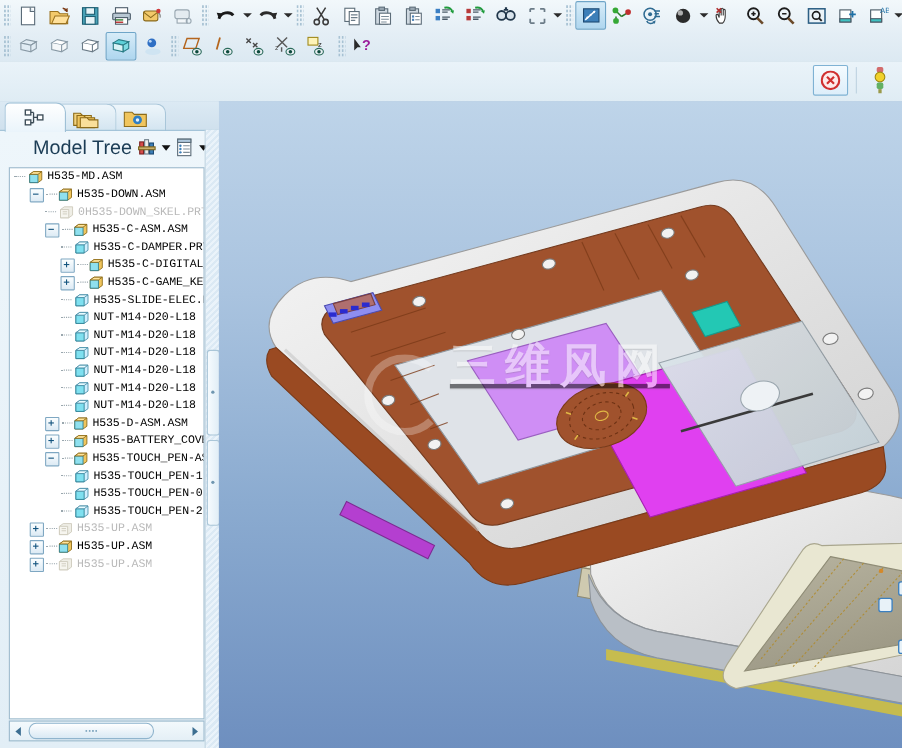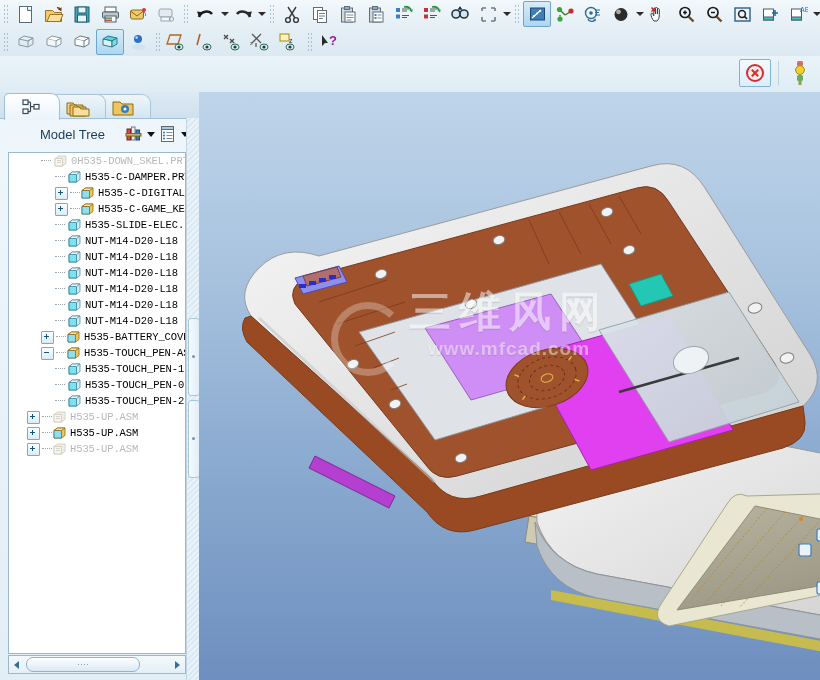--- a/index.html
+++ b/index.html
@@ -75,22 +75,22 @@
   .ptab.t2{left:50px}
   .ptab.t3{left:95px}
 
   
   .treepanel{
     position:absolute;left:0;top:118px;width:199px;height:562px;
     background:linear-gradient(#eef6fb,#e2eef6);
     border-top:1px solid #9fc0d6;
   }
   .tree-header{
-    height:30px;display:flex;align-items:center;padding-left:40px;
-    color:#1b3c55;font-size:13px;
+    height:30px;display:flex;align-items:center;padding-left:30px;
+    color:#1b3c55;font-size:18px;
   }
   .tree-header .tools{margin-left:auto;display:flex;align-items:center;padding-right:8px}
   .hicon{width:22px;height:22px;display:flex;align-items:center;justify-content:center}
   .hcaret{width:12px;height:20px;display:flex;align-items:center;justify-content:center}
   .hcaret::after{content:"";border-left:4px solid transparent;border-right:4px solid transparent;border-top:5px solid #111;display:block}
 
   .tree-box{
     position:absolute;left:8px;top:33px;width:176px;height:500px;
     background:#ffffff;border:1px solid #9bb9cc;overflow:hidden;
   }
@@ -145,22 +145,22 @@
   }
   .sphandle i{position:absolute;left:3px;top:36px;width:3px;height:3px;background:#6f96b0;border-radius:50%}
 
   
   .viewport{
     position:absolute;left:199px;top:92px;width:621px;height:588px;
     background:linear-gradient(#bed4e9 0%,#a9c3df 30%,#8babd0 62%,#6e8fbf 100%);
     overflow:hidden;
   }
   .wm{
-    position:absolute;left:110px;top:192px;width:400px;height:90px;
-    pointer-events:none;opacity:.5;
+    position:absolute;left:110px;top:212px;width:400px;height:90px;
+    pointer-events:none;opacity:.5;text-decoration:underline;
   }
   .wm .cn{
     font-family:"DejaVu Sans",sans-serif;font-size:42px;color:#ffffff;
     letter-spacing:8px;text-align:center;font-weight:bold;
     text-shadow:0 1px 1px rgba(90,90,90,.45);
   }
   .wm .url{
     font-family:"Liberation Sans",sans-serif;font-size:19px;color:#f2f2f2;
     text-align:center;letter-spacing:1px;margin-top:-2px;font-weight:bold;
     text-shadow:0 1px 1px rgba(90,90,90,.45);
@@ -539,62 +539,95 @@
               <circle cx="5" cy="10.5" r="1.1" fill="#3d7fb8"></circle>
               <circle cx="5" cy="13.5" r="1.1" fill="#3d7fb8"></circle>
               <path d="M7.5 7.5h6M7.5 10.5h6M7.5 13.5h6" stroke="#7d8d99"></path>
             </svg>
         </span>
         <span class="hcaret"></span>
       </span>
     </div>
 
     <div class="tree-box" id="tree-box">
+        <div class="trow">
+          <span class="indent" style="width: 4px;"></span>
+          <span class="dashes"></span>
+          <span style="width: 2px; flex: 0 0 auto;"></span>
+          <span class="nicon"><svg width="13" height="13">
+              <path d="M1 3.5 L4.5 1 L12 1 L12 8.5 L8.5 11 L1 11 Z" fill="#f0c55d" stroke="#8d6b18" stroke-width=".8"></path>
+              <path d="M1 3.5 L8.5 3.5 L8.5 11 L1 11 Z" fill="#8fe0ee" stroke="#2e7f92" stroke-width=".8"></path>
+              <path d="M1 3.5 L4.5 1 L12 1 L8.5 3.5 Z" fill="#ffe49b" stroke="#8d6b18" stroke-width=".8"></path>
+            </svg></span>
+          <span>H535-MD.ASM</span>
+        </div>
+        <div class="trow">
+          <span class="indent" style="width: 18px;"></span>
+          <span class="pm"></span>
+          <span class="dashes"></span>
+          <span class="nicon"><svg width="13" height="13">
+              <path d="M1 3.5 L4.5 1 L12 1 L12 8.5 L8.5 11 L1 11 Z" fill="#f0c55d" stroke="#8d6b18" stroke-width=".8"></path>
+              <path d="M1 3.5 L8.5 3.5 L8.5 11 L1 11 Z" fill="#8fe0ee" stroke="#2e7f92" stroke-width=".8"></path>
+              <path d="M1 3.5 L4.5 1 L12 1 L8.5 3.5 Z" fill="#ffe49b" stroke="#8d6b18" stroke-width=".8"></path>
+            </svg></span>
+          <span>H535-DOWN.ASM</span>
+        </div>
         <div class="trow dim">
           <span class="indent" style="width: 32px;"></span>
           <span class="dashes"></span>
           <span style="width: 2px; flex: 0 0 auto;"></span>
           <span class="nicon"><svg width="13" height="13">
               <path d="M1 3.5 L4.5 1 L12 1 L12 8.5 L8.5 11 L1 11 Z" fill="#efeee6" stroke="#cdcabb" stroke-width=".8"></path>
               <path d="M1 3.5 L8.5 3.5 L8.5 11 L1 11 Z" fill="#f6f5ef" stroke="#cdcabb" stroke-width=".8"></path>
               <path d="M3 5.5 h4 M3 7.5 h4" fill="#none" stroke="#cdcabb" stroke-width=".8"></path>
             </svg></span>
           <span>0H535-DOWN_SKEL.PRT</span>
         </div>
         <div class="trow">
-          <span class="indent" style="width: 46px;"></span>
-          <span class="dashes"></span>
-          <span style="width: 2px; flex: 0 0 auto;"></span>
-          <span class="nicon"><svg width="13" height="13">
-              <path d="M1 3.5 L4.5 1 L12 1 L12 8.5 L8.5 11 L1 11 Z" fill="#cfefff" stroke="#4a8fa8" stroke-width=".8"></path>
-              <path d="M1 3.5 L8.5 3.5 L8.5 11 L1 11 Z" fill="#7fe0f0" stroke="#2e7f92" stroke-width=".8"></path>
-              <path d="M1 3.5 L4.5 1 L12 1 L8.5 3.5 Z" fill="#e8fbff" stroke="#4a8fa8" stroke-width=".8"></path>
-            </svg></span>
-          <span>H535-C-DAMPER.PRT</span>
-        </div>
-        <div class="trow">
-          <span class="indent" style="width: 46px;"></span>
-          <span class="pm plus"></span>
+          <span class="indent" style="width: 32px;"></span>
+          <span class="pm"></span>
           <span class="dashes"></span>
           <span class="nicon"><svg width="13" height="13">
               <path d="M1 3.5 L4.5 1 L12 1 L12 8.5 L8.5 11 L1 11 Z" fill="#f0c55d" stroke="#8d6b18" stroke-width=".8"></path>
               <path d="M1 3.5 L8.5 3.5 L8.5 11 L1 11 Z" fill="#8fe0ee" stroke="#2e7f92" stroke-width=".8"></path>
               <path d="M1 3.5 L4.5 1 L12 1 L8.5 3.5 Z" fill="#ffe49b" stroke="#8d6b18" stroke-width=".8"></path>
             </svg></span>
-          <span>H535-C-DIGITAL_ASM.ASM</span>
+          <span>H535-C-ASM.ASM</span>
+        </div>
+        <div class="trow">
+          <span class="indent" style="width: 46px;"></span>
+          <span class="dashes"></span>
+          <span style="width: 2px; flex: 0 0 auto;"></span>
+          <span class="nicon"><svg width="13" height="13">
+              <path d="M1 3.5 L4.5 1 L12 1 L12 8.5 L8.5 11 L1 11 Z" fill="#cfefff" stroke="#4a8fa8" stroke-width=".8"></path>
+              <path d="M1 3.5 L8.5 3.5 L8.5 11 L1 11 Z" fill="#7fe0f0" stroke="#2e7f92" stroke-width=".8"></path>
+              <path d="M1 3.5 L4.5 1 L12 1 L8.5 3.5 Z" fill="#e8fbff" stroke="#4a8fa8" stroke-width=".8"></path>
+            </svg></span>
+          <span>H535-C-DAMPER.PRT</span>
         </div>
         <div class="trow">
           <span class="indent" style="width: 46px;"></span>
           <span class="pm plus"></span>
           <span class="dashes"></span>
           <span class="nicon"><svg width="13" height="13">
               <path d="M1 3.5 L4.5 1 L12 1 L12 8.5 L8.5 11 L1 11 Z" fill="#f0c55d" stroke="#8d6b18" stroke-width=".8"></path>
               <path d="M1 3.5 L8.5 3.5 L8.5 11 L1 11 Z" fill="#8fe0ee" stroke="#2e7f92" stroke-width=".8"></path>
               <path d="M1 3.5 L4.5 1 L12 1 L8.5 3.5 Z" fill="#ffe49b" stroke="#8d6b18" stroke-width=".8"></path>
             </svg></span>
+          <span>H535-C-DIGITAL_ASM.ASM</span>
+        </div>
+        <div class="trow">
+          <span class="indent" style="width: 46px;"></span>
+          <span class="pm plus"></span>
+          <span class="dashes"></span>
+          <span class="nicon"><svg width="13" height="13">
+              <path d="M1 3.5 L4.5 1 L12 1 L12 8.5 L8.5 11 L1 11 Z" fill="#f0c55d" stroke="#8d6b18" stroke-width=".8"></path>
+              <path d="M1 3.5 L8.5 3.5 L8.5 11 L1 11 Z" fill="#8fe0ee" stroke="#2e7f92" stroke-width=".8"></path>
+              <path d="M1 3.5 L4.5 1 L12 1 L8.5 3.5 Z" fill="#ffe49b" stroke="#8d6b18" stroke-width=".8"></path>
+            </svg></span>
           <span>H535-C-GAME_KEY-ASM.ASM</span>
         </div>
         <div class="trow">
           <span class="indent" style="width: 46px;"></span>
           <span class="dashes"></span>
           <span style="width: 2px; flex: 0 0 auto;"></span>
           <span class="nicon"><svg width="13" height="13">
               <path d="M1 3.5 L4.5 1 L12 1 L12 8.5 L8.5 11 L1 11 Z" fill="#cfefff" stroke="#4a8fa8" stroke-width=".8"></path>
               <path d="M1 3.5 L8.5 3.5 L8.5 11 L1 11 Z" fill="#7fe0f0" stroke="#2e7f92" stroke-width=".8"></path>
               <path d="M1 3.5 L4.5 1 L12 1 L8.5 3.5 Z" fill="#e8fbff" stroke="#4a8fa8" stroke-width=".8"></path>
@@ -659,20 +692,31 @@
         <div class="trow">
           <span class="indent" style="width: 46px;"></span>
           <span class="dashes"></span>
           <span style="width: 2px; flex: 0 0 auto;"></span>
           <span class="nicon"><svg width="13" height="13">
               <path d="M1 3.5 L4.5 1 L12 1 L12 8.5 L8.5 11 L1 11 Z" fill="#cfefff" stroke="#4a8fa8" stroke-width=".8"></path>
               <path d="M1 3.5 L8.5 3.5 L8.5 11 L1 11 Z" fill="#7fe0f0" stroke="#2e7f92" stroke-width=".8"></path>
               <path d="M1 3.5 L4.5 1 L12 1 L8.5 3.5 Z" fill="#e8fbff" stroke="#4a8fa8" stroke-width=".8"></path>
             </svg></span>
           <span>NUT-M14-D20-L18</span>
+        </div>
+        <div class="trow">
+          <span class="indent" style="width: 32px;"></span>
+          <span class="pm plus"></span>
+          <span class="dashes"></span>
+          <span class="nicon"><svg width="13" height="13">
+              <path d="M1 3.5 L4.5 1 L12 1 L12 8.5 L8.5 11 L1 11 Z" fill="#f0c55d" stroke="#8d6b18" stroke-width=".8"></path>
+              <path d="M1 3.5 L8.5 3.5 L8.5 11 L1 11 Z" fill="#8fe0ee" stroke="#2e7f92" stroke-width=".8"></path>
+              <path d="M1 3.5 L4.5 1 L12 1 L8.5 3.5 Z" fill="#ffe49b" stroke="#8d6b18" stroke-width=".8"></path>
+            </svg></span>
+          <span>H535-D-ASM.ASM</span>
         </div>
         <div class="trow">
           <span class="indent" style="width: 32px;"></span>
           <span class="pm plus"></span>
           <span class="dashes"></span>
           <span class="nicon"><svg width="13" height="13">
               <path d="M1 3.5 L4.5 1 L12 1 L12 8.5 L8.5 11 L1 11 Z" fill="#f0c55d" stroke="#8d6b18" stroke-width=".8"></path>
               <path d="M1 3.5 L8.5 3.5 L8.5 11 L1 11 Z" fill="#8fe0ee" stroke="#2e7f92" stroke-width=".8"></path>
               <path d="M1 3.5 L4.5 1 L12 1 L8.5 3.5 Z" fill="#ffe49b" stroke="#8d6b18" stroke-width=".8"></path>
             </svg></span>
@@ -885,17 +929,16 @@
             <path d="M420 104 L442 142"></path>
         </g>
       </g>
 
       <path d="M60 226 L236 390" stroke="#c7c7c7" stroke-width="3" fill="none" opacity=".6"></path>
     </svg>
 
     <div class="wm">
       <div class="wmlogo"></div>
       <div class="cn">三维风网</div>
-      <div class="url">www.mfcad.com</div>
     </div>
   </div>
 
 </div>
 
 </body></html>

